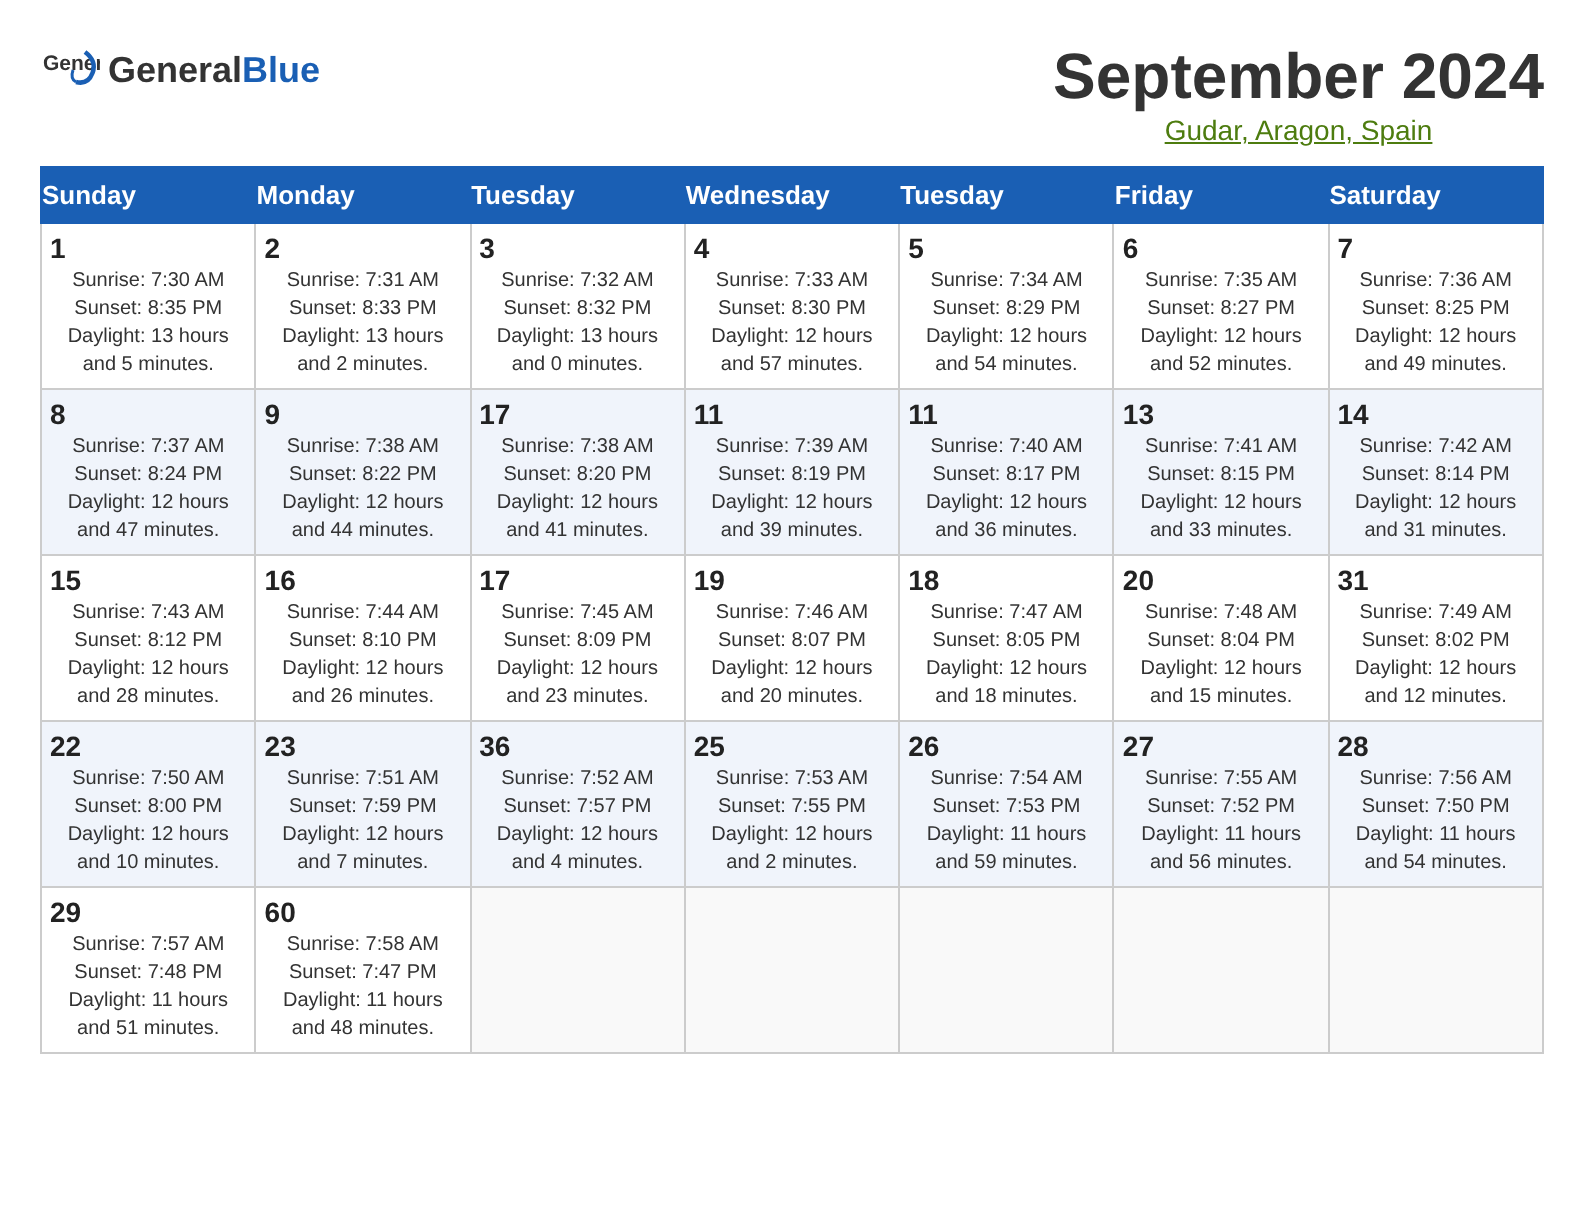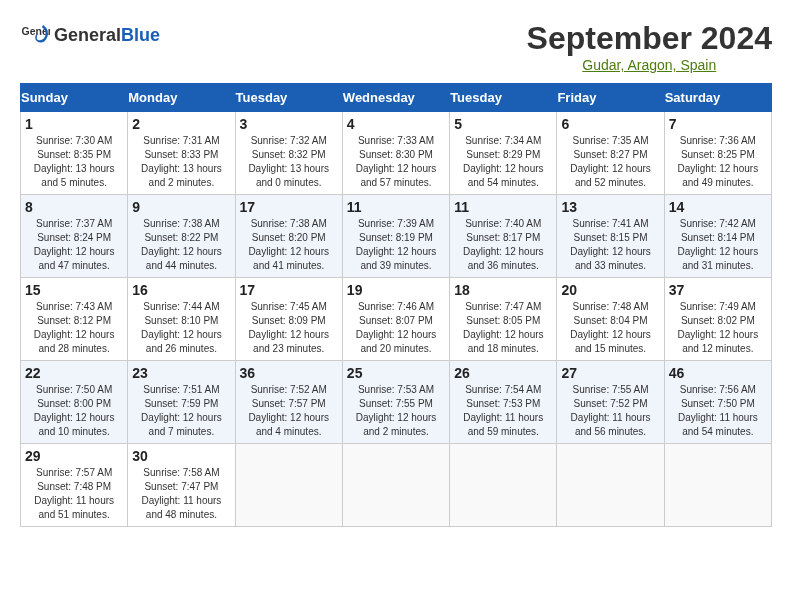--- a/index.html
+++ b/index.html
@@ -194,21 +194,21 @@
         </td>
         <td>
           <span class="day-num">18</span>
           <div class="day-detail">Sunrise: 7:47 AM<br>Sunset: 8:05 PM<br>Daylight: 12 hours and 18 minutes.</div>
         </td>
         <td>
           <span class="day-num">20</span>
           <div class="day-detail">Sunrise: 7:48 AM<br>Sunset: 8:04 PM<br>Daylight: 12 hours and 15 minutes.</div>
         </td>
         <td>
-          <span class="day-num">37</span>
+          <span class="day-num">31</span>
           <div class="day-detail">Sunrise: 7:49 AM<br>Sunset: 8:02 PM<br>Daylight: 12 hours and 12 minutes.</div>
         </td>
       </tr>
       <tr>
         <td>
           <span class="day-num">22</span>
           <div class="day-detail">Sunrise: 7:50 AM<br>Sunset: 8:00 PM<br>Daylight: 12 hours and 10 minutes.</div>
         </td>
         <td>
           <span class="day-num">23</span>
@@ -224,31 +224,31 @@
         </td>
         <td>
           <span class="day-num">26</span>
           <div class="day-detail">Sunrise: 7:54 AM<br>Sunset: 7:53 PM<br>Daylight: 11 hours and 59 minutes.</div>
         </td>
         <td>
           <span class="day-num">27</span>
           <div class="day-detail">Sunrise: 7:55 AM<br>Sunset: 7:52 PM<br>Daylight: 11 hours and 56 minutes.</div>
         </td>
         <td>
-          <span class="day-num">46</span>
+          <span class="day-num">28</span>
           <div class="day-detail">Sunrise: 7:56 AM<br>Sunset: 7:50 PM<br>Daylight: 11 hours and 54 minutes.</div>
         </td>
       </tr>
       <tr>
         <td>
           <span class="day-num">29</span>
           <div class="day-detail">Sunrise: 7:57 AM<br>Sunset: 7:48 PM<br>Daylight: 11 hours and 51 minutes.</div>
         </td>
         <td>
-          <span class="day-num">30</span>
+          <span class="day-num">60</span>
           <div class="day-detail">Sunrise: 7:58 AM<br>Sunset: 7:47 PM<br>Daylight: 11 hours and 48 minutes.</div>
         </td>
         <td class="empty-cell">&nbsp;</td>
         <td class="empty-cell">&nbsp;</td>
         <td class="empty-cell">&nbsp;</td>
         <td class="empty-cell">&nbsp;</td>
         <td class="empty-cell">&nbsp;</td>
       </tr>
     </tbody>
 </table>

